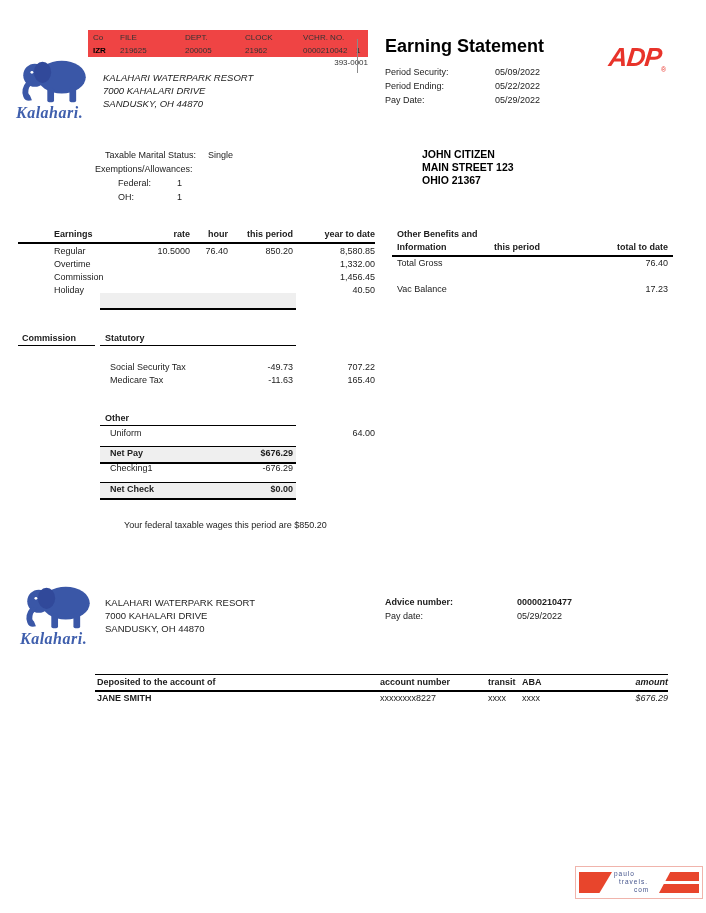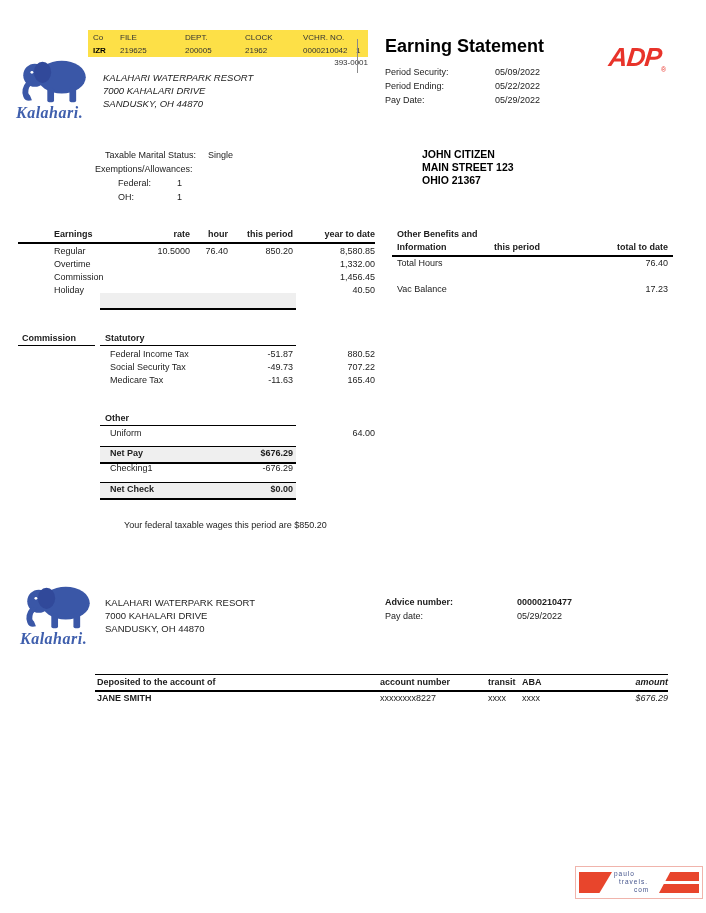--- a/index.html
+++ b/index.html
@@ -4,21 +4,21 @@
 <style>
   html,body{margin:0;padding:0;background:#ffffff;}
   .page{position:relative;width:706px;height:913px;background:#fff;
         font-family:"Liberation Sans",sans-serif;font-size:9px;color:#1c1c1c;overflow:hidden;}
   .r{position:absolute;}
   .b{font-weight:bold;}
   .i{font-style:italic;}
   .ra{text-align:right;}
   .small{font-size:8px;color:#333;}
   
-  .voucher{left:88px;top:30px;width:280px;height:27px;background:#fde047;}
+  .voucher{left:88px;top:30px;width:280px;height:27px;background:#ef4444;}
   .voucher span{position:absolute;white-space:nowrap;}
   
   .erow{position:absolute;left:18px;width:357px;height:13px;}
   .erow span{position:absolute;white-space:nowrap;}
   .c0{left:4px;padding-left:32px;}
   .c0d{left:92px;}
   .c1{left:92px;width:80px;text-align:right;}
   .c2{left:150px;width:60px;text-align:right;}
   .c3{left:195px;width:80px;text-align:right;}
   .c4{left:277px;width:80px;text-align:right;}
@@ -161,38 +161,33 @@
   <div class="r grayband" style="left:100px;top:293px;width:196px;height:15px;border-bottom:2px solid #000;"></div>
 
   <div class="r b" style="left:397px;top:229px;">Other Benefits and</div>
   <div class="brow" style="top:242px;">
     <span class="bl b">Information</span>
     <span class="bp b">this period</span>
     <span class="bt b">total to date</span>
   </div>
   <div class="r hline2" style="left:392px;top:255px;width:281px;"></div>
   <div class="brow" style="top:258px;">
-    <span class="bl">Total Hours</span>
+    <span class="bl">Total Gross</span>
     <span class="bt">76.40</span>
   </div>
   <div class="brow" style="top:284px;">
     <span class="bl">Vac Balance</span>
     <span class="bt">17.23</span>
   </div>
 
   <div class="r b" style="left:22px;top:333px;">Commission</div>
   <div class="r hline" style="left:18px;top:345px;width:77px;"></div>
   <div class="r b" style="left:105px;top:333px;">Statutory</div>
   <div class="r hline" style="left:100px;top:345px;width:196px;"></div>
 
-  <div class="erow" style="top:349px;">
-    <span class="c0d">Federal Income Tax</span>
-    <span class="c3">-51.87</span>
-    <span class="c4">880.52</span>
-  </div>
   <div class="erow" style="top:362px;">
     <span class="c0d">Social Security Tax</span>
     <span class="c3">-49.73</span>
     <span class="c4">707.22</span>
   </div>
   <div class="erow" style="top:375px;">
     <span class="c0d">Medicare Tax</span>
     <span class="c3">-11.63</span>
     <span class="c4">165.40</span>
   </div>

